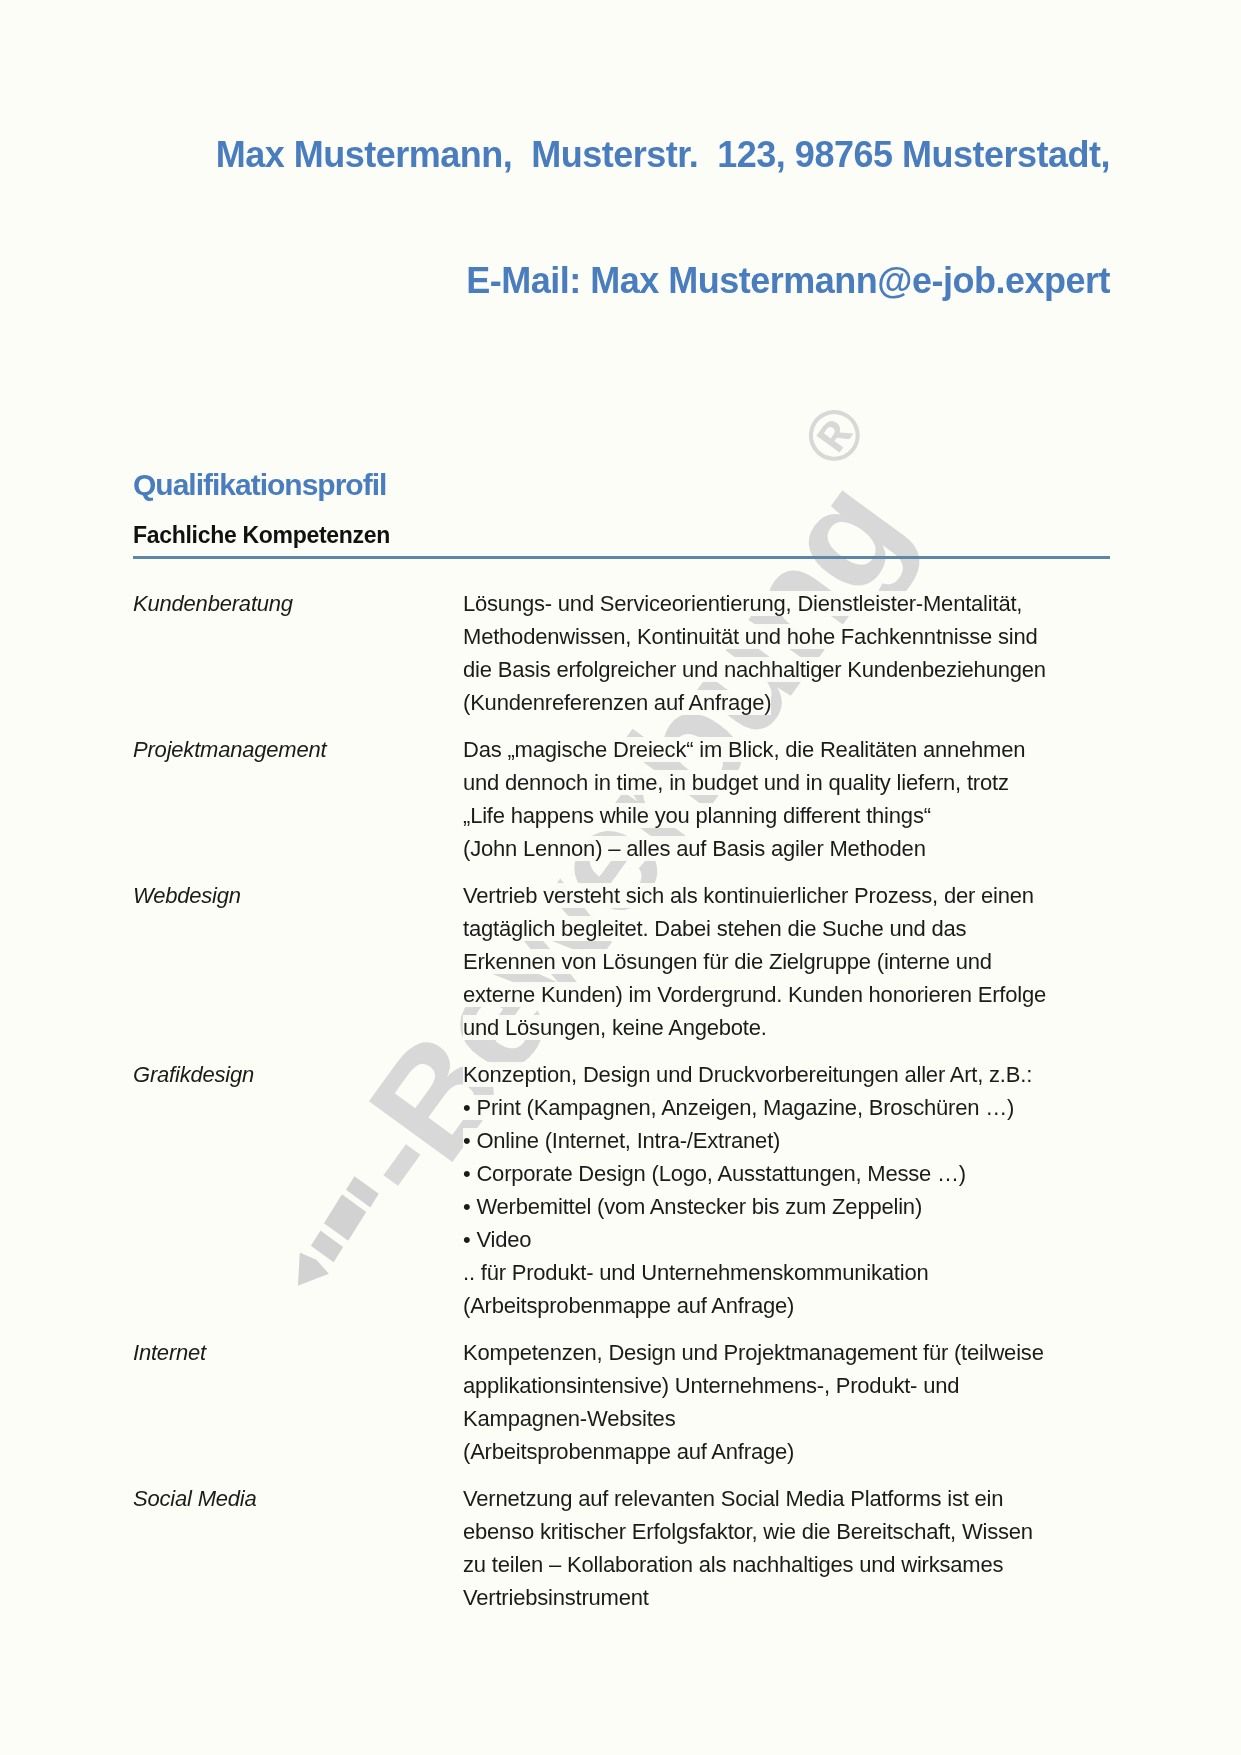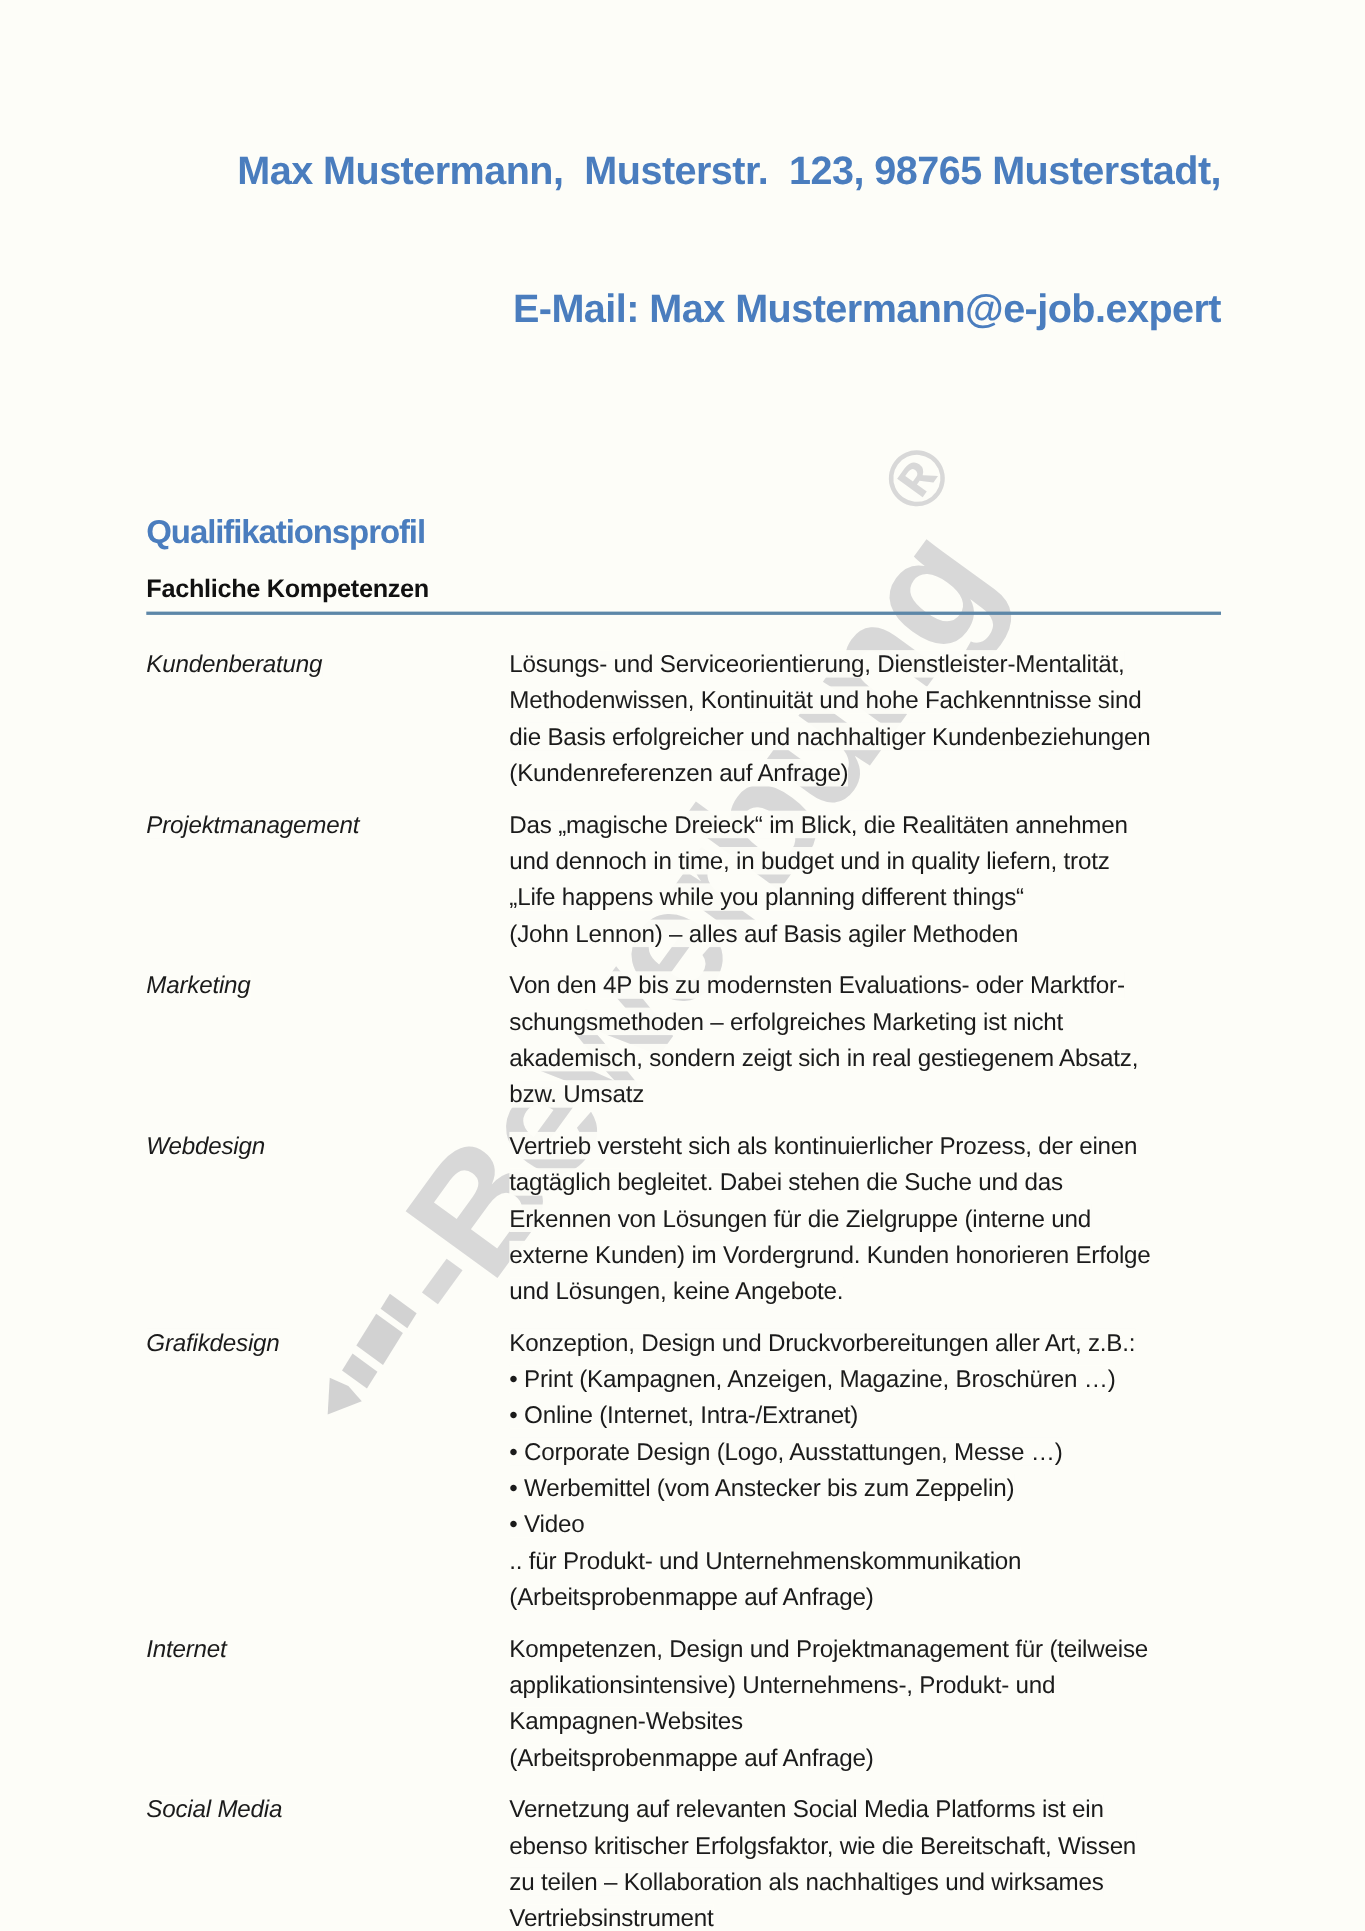--- a/index.html
+++ b/index.html
@@ -144,27 +144,20 @@
     </div>
 
     <div class="skill-row">
       <div class="skill-label"><span class="hl">Projektmanagement</span></div>
       <div class="skill-desc"><span class="hl">Das „magische Dreieck“ im Blick, die Realitäten annehmen
 und dennoch in time, in budget und in quality liefern, trotz
 „Life happens while you planning different things“
 (John Lennon) – alles auf Basis agiler Methoden</span></div>
     </div>
 
-    <div class="skill-row">
-      <div class="skill-label"><span class="hl">Marketing</span></div>
-      <div class="skill-desc"><span class="hl">Von den 4P bis zu modernsten Evaluations- oder Marktfor-
-schungsmethoden – erfolgreiches Marketing ist nicht
-akademisch, sondern zeigt sich in real gestiegenem Absatz,
-bzw. Umsatz</span></div>
-    </div>
 
     <div class="skill-row">
       <div class="skill-label"><span class="hl">Webdesign</span></div>
       <div class="skill-desc"><span class="hl">Vertrieb versteht sich als kontinuierlicher Prozess, der einen
 tagtäglich begleitet. Dabei stehen die Suche und das
 Erkennen von Lösungen für die Zielgruppe (interne und
 externe Kunden) im Vordergrund. Kunden honorieren Erfolge
 und Lösungen, keine Angebote.</span></div>
     </div>
 

